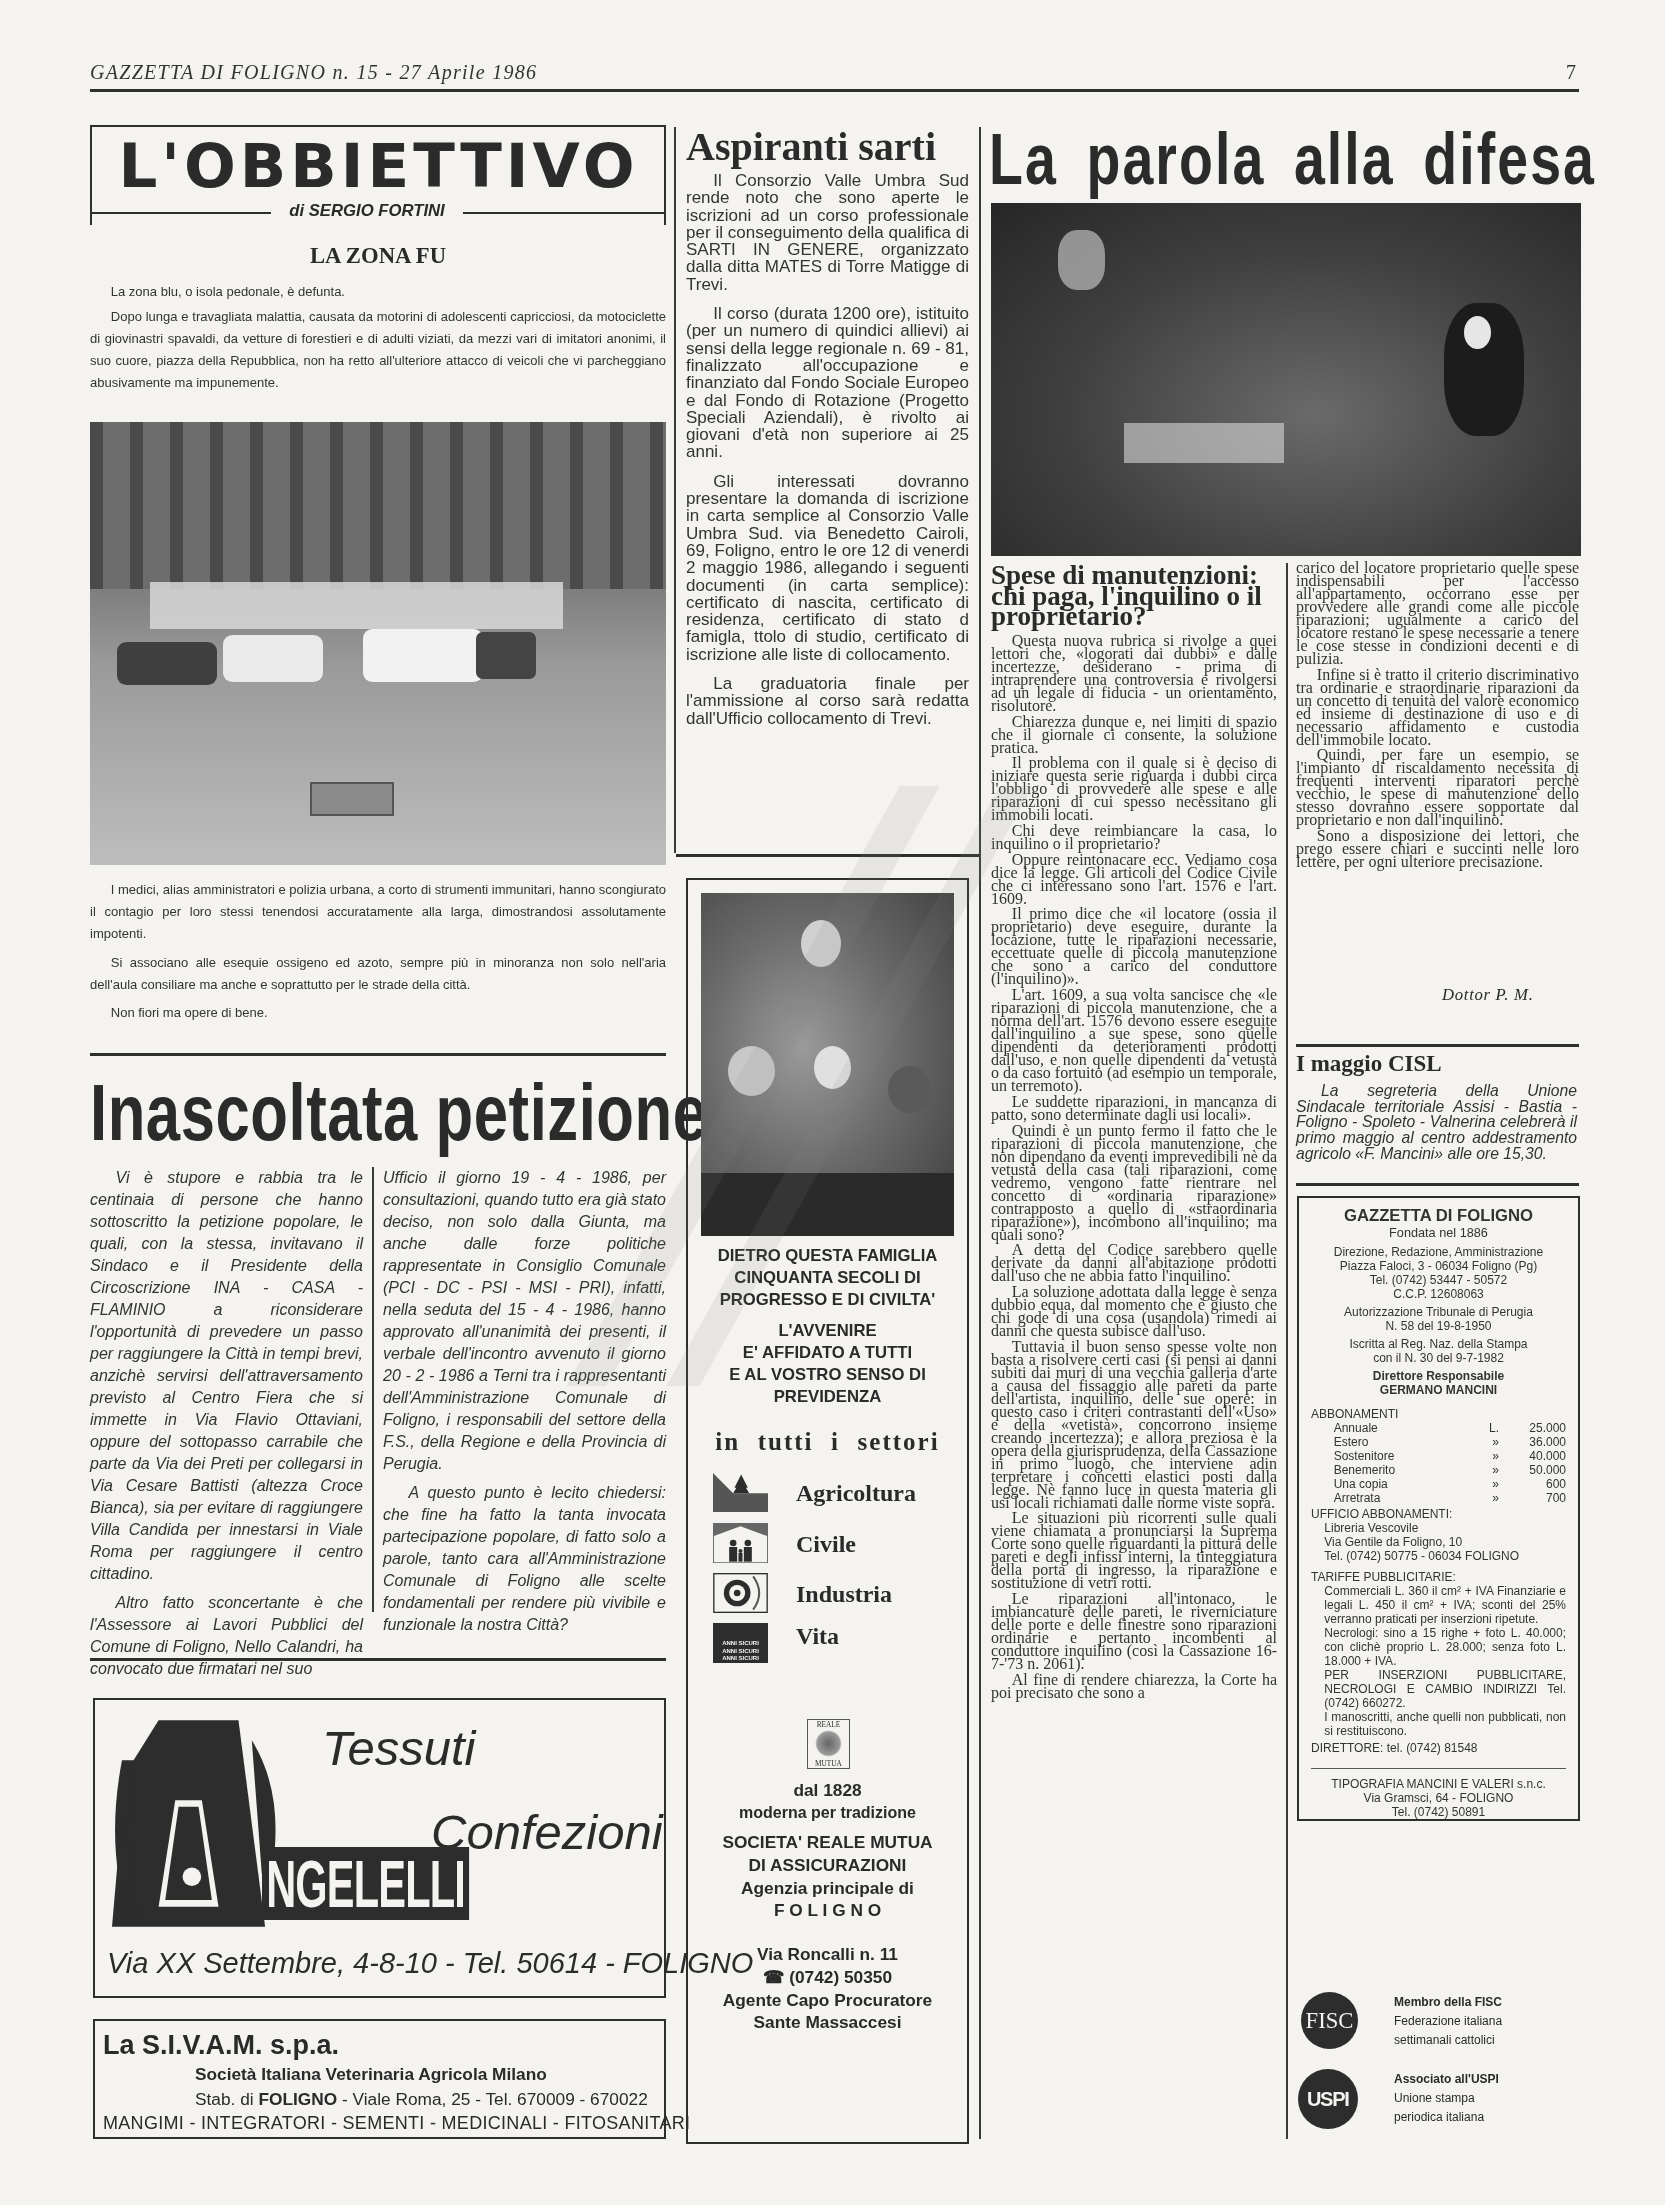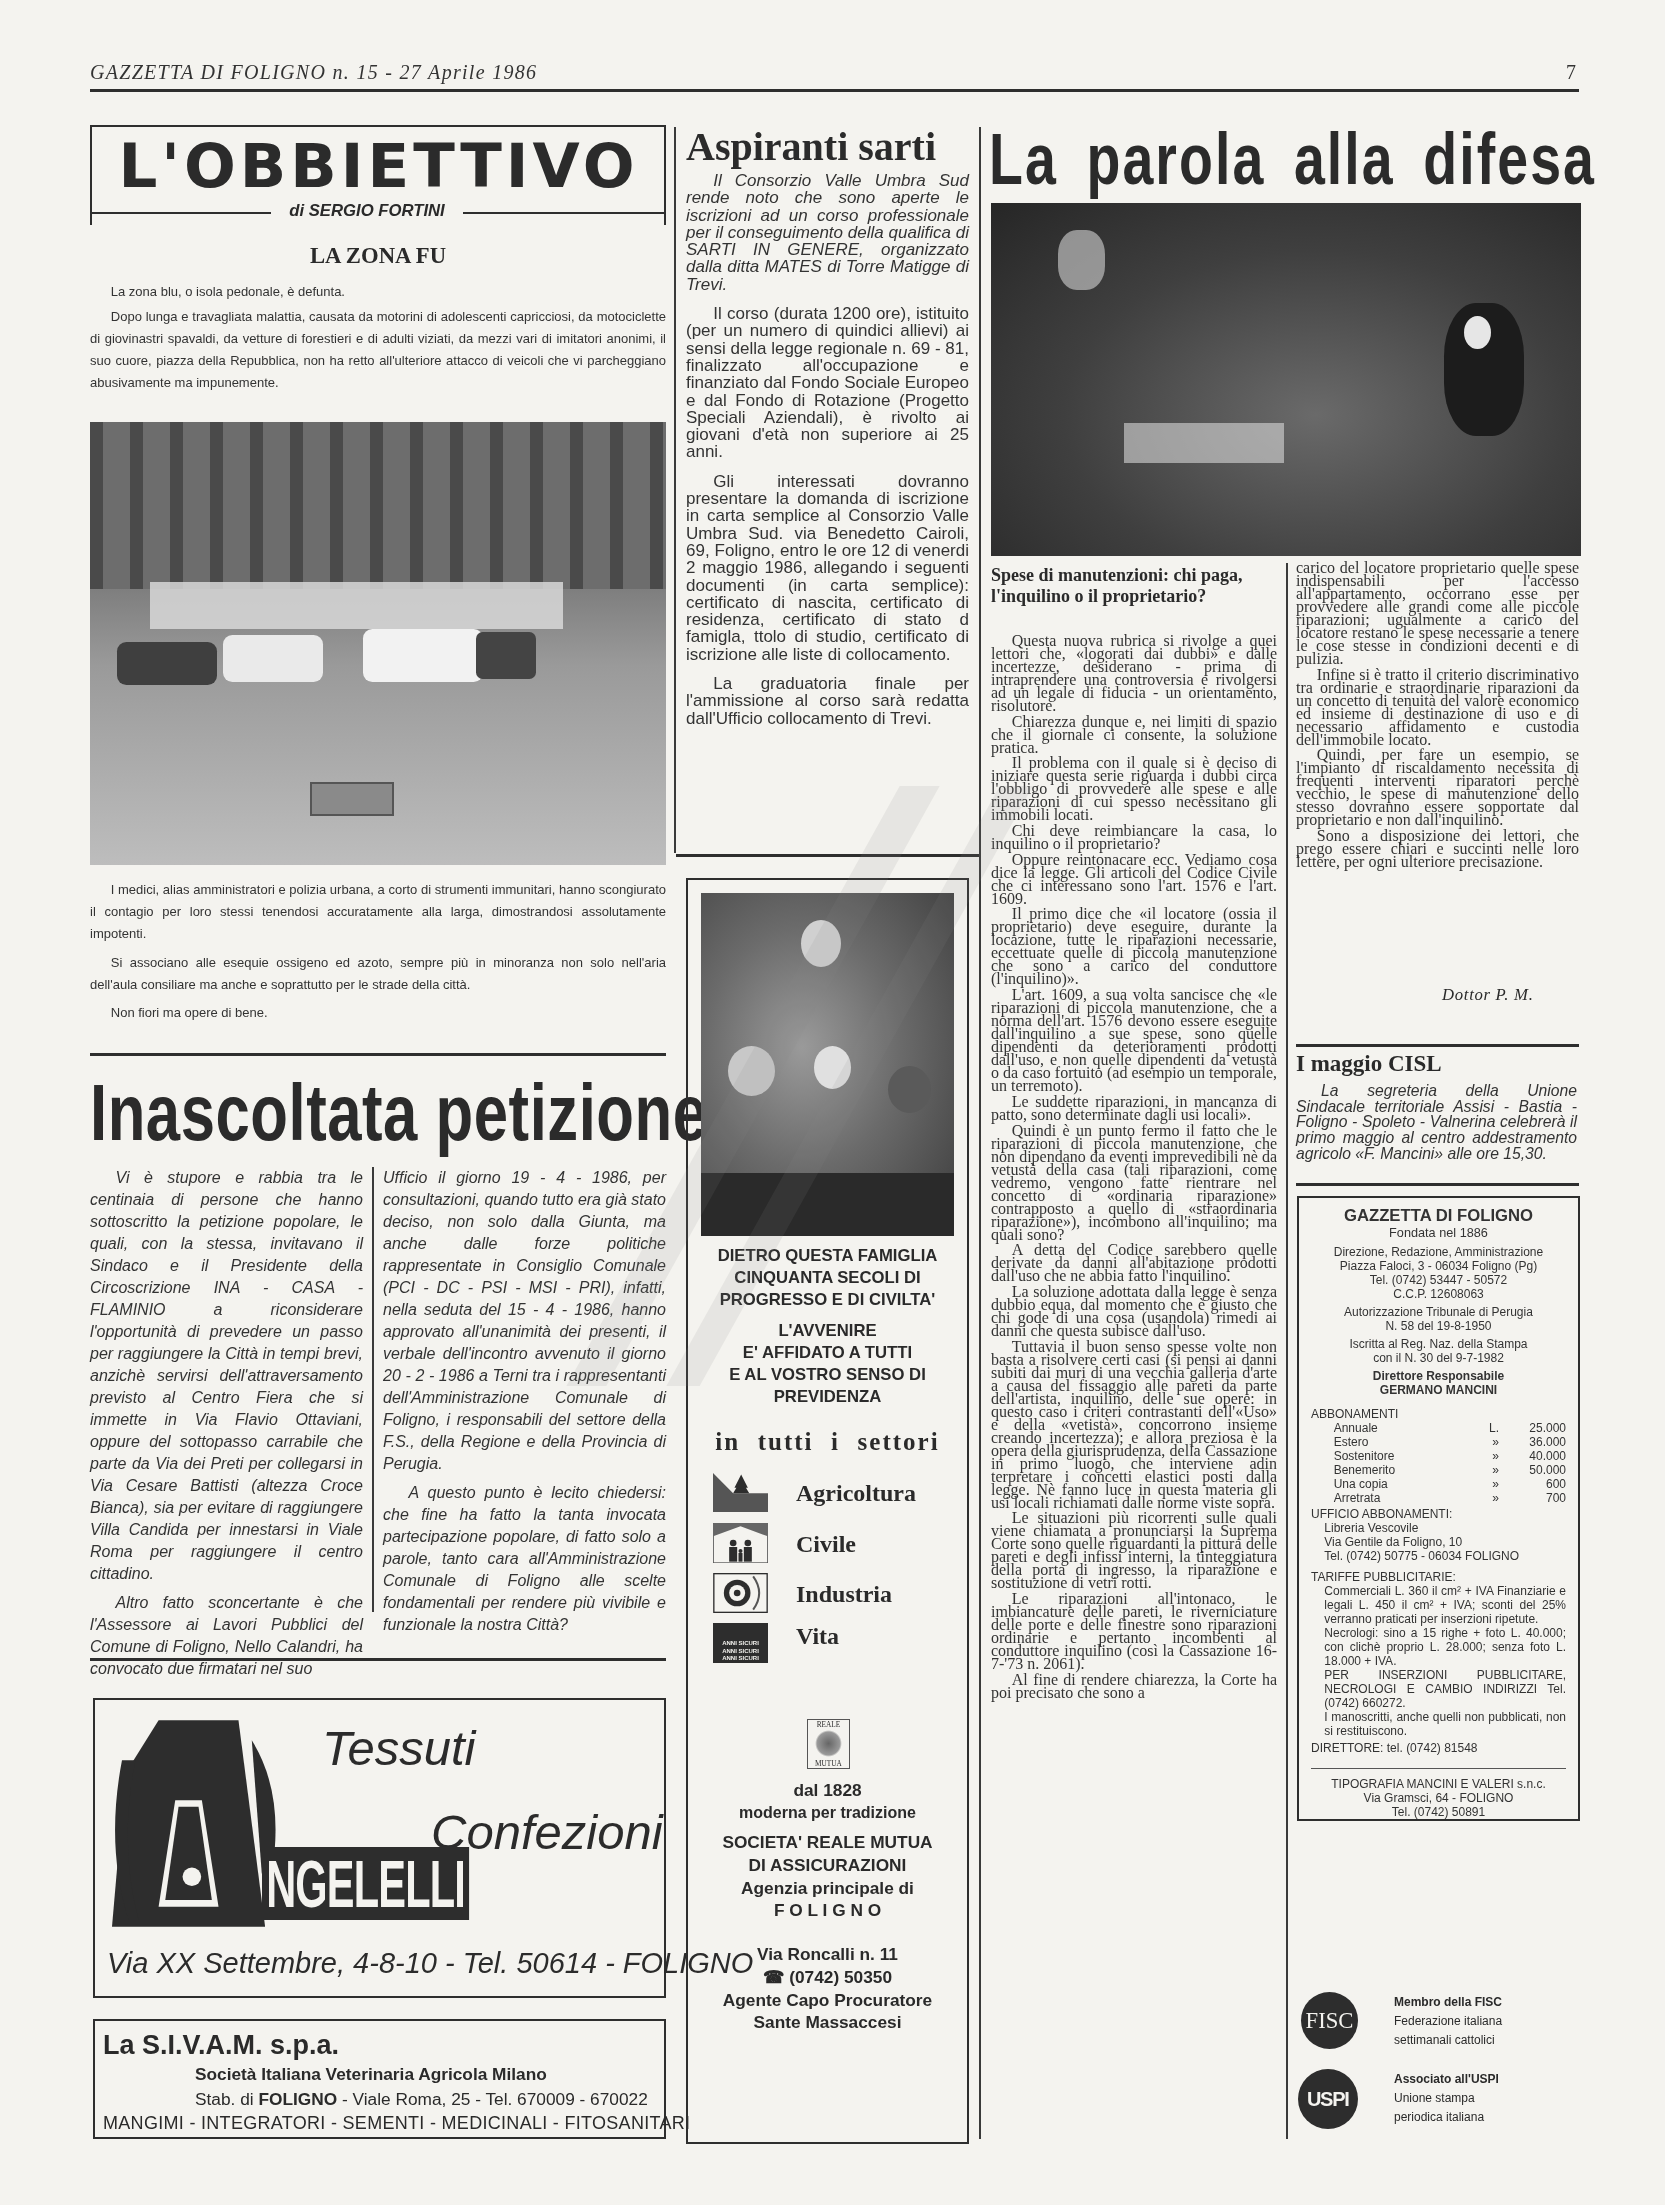--- a/index.html
+++ b/index.html
@@ -94,21 +94,21 @@
     <span>Stab. di</span>
     <b>FOLIGNO</b>
     <span>- Viale Roma, 25 - Tel. 670009 - 670022</span>
   </div>
   <div class="abs sans" style="left:8px; top:92px; font-size:18px; white-space:nowrap; letter-spacing:0.3px;">MANGIMI - INTEGRATORI - SEMENTI - MEDICINALI - FITOSANITARI</div>
 </div>
 
 <div class="vrule" style="left:674px; top:127px; height:726px;"></div>
 <div class="abs serif" style="left:686px; top:123px; font-weight:bold; font-size:40px; color:#2b2b2b;">Aspiranti sarti</div>
 <div class="abs body-sans" style="left:686px; top:172px; width:283px; font-size:17px; line-height:17.3px;">
-  <p style="margin-bottom:12px;font-style:italic;">Il Consorzio Valle Umbra Sud rende noto che sono aperte le iscrizioni ad un corso professionale per il conseguimento della qualifica di SARTI IN GENERE, organizzato dalla ditta MATES di Torre Matigge di Trevi.</p>
+  <p style="margin-bottom:12px;">Il Consorzio Valle Umbra Sud rende noto che sono aperte le iscrizioni ad un corso professionale per il conseguimento della qualifica di SARTI IN GENERE, organizzato dalla ditta MATES di Torre Matigge di Trevi.</p>
   <p style="margin-bottom:12px;">Il corso (durata 1200 ore), istituito (per un numero di quindici allievi) ai sensi della legge regionale n. 69 - 81, finalizzato all'occupazione e finanziato dal Fondo Sociale Europeo e dal Fondo di Rotazione (Progetto Speciali Aziendali), è rivolto ai giovani d'età non superiore ai 25 anni.</p>
   <p style="margin-bottom:12px;">Gli interessati dovranno presentare la domanda di iscrizione in carta semplice al Consorzio Valle Umbra Sud. via Benedetto Cairoli, 69, Foligno, entro le ore 12 di venerdi 2 maggio 1986, allegando i seguenti documenti (in carta semplice): certificato di nascita, certificato di residenza, certificato di stato d famigla, ttolo di studio, certificato di iscrizione alle liste di collocamento.</p>
   <p>La graduatoria finale per l'ammissione al corso sarà redatta dall'Ufficio collocamento di Trevi.</p>
 </div>
 <div class="vrule" style="left:979px; top:127px; height:2012px;"></div>
 <div class="rule" style="left:676px; top:854px; width:303px; height:2.7px;"></div>
 
 <div class="box" style="left:686px; top:878px; width:283px; height:1266px; border-width:2px;">
   <div class="photo" style="left:13.3px; top:13.3px; width:253px; height:343px; background:radial-gradient(ellipse at 40% 45%,#9a9a9a 0%,#6b6b6b 45%,#3b3b3b 100%);">
     <div class="abs" style="left:100px; top:27px; width:40px; height:47px; background:#d0d0d0; border-radius:50%;"></div>
@@ -193,21 +193,21 @@
 </div>
 
 <div class="abs" style="left:989px; top:117px; font-family:'Liberation Sans', sans-serif; font-weight:bold; font-size:73px; line-height:83px; letter-spacing:2.7px; word-spacing:14.7px; transform:scaleX(0.76); transform-origin:left top; white-space:nowrap; color:#2b2b2b;">La parola alla difesa</div>
 <div class="photo" style="left:991px; top:203px; width:590px; height:353px; background:radial-gradient(ellipse at 55% 60%,#6a6a6a 0%,#3f3f3f 55%,#262626 100%);">
   <div class="abs" style="left:67px; top:27px; width:47px; height:60px; background:#bdbdbd; border-radius:40%; opacity:0.7;"></div>
   <div class="abs" style="left:133px; top:220px; width:160px; height:40px; background:#d8d8d8; opacity:0.6;"></div>
   <div class="abs" style="left:453px; top:100px; width:80px; height:133px; background:#1c1c1c; border-radius:40%;"></div>
   <div class="abs" style="left:473px; top:113px; width:27px; height:33px; background:#e6e6e6; border-radius:50%;"></div>
 </div>
 
-<div class="abs serif" style="left:991px; top:565px; width:286px; font-weight:bold; font-size:18px; line-height:20.7px;">Spese di manutenzioni: chi paga, l'inquilino o il proprietario?</div>
+<div class="abs serif" style="left:991px; top:565px; width:286px; font-weight:bold; font-size:27px; line-height:20.7px;">Spese di manutenzioni: chi paga, l'inquilino o il proprietario?</div>
 <div class="abs body-serif" style="left:991px; top:634px; width:286px; font-size:16px; line-height:13px;">
   <p>Questa nuova rubrica si rivolge a quei lettori che, «logorati dai dubbi» e dalle incertezze, desiderano - prima di intraprendere una controversia e rivolgersi ad un legale di fiducia - un orientamento, risolutore.</p>
   <p>Chiarezza dunque e, nei limiti di spazio che il giornale ci consente, la soluzione pratica.</p>
   <p>Il problema con il quale si è deciso di iniziare questa serie riguarda i dubbi circa l'obbligo di provvedere alle spese e alle riparazioni di cui spesso necessitano gli immobili locati.</p>
   <p>Chi deve reimbiancare la casa, lo inquilino o il proprietario?</p>
   <p>Oppure reintonacare ecc. Vediamo cosa dice la legge. Gli articoli del Codice Civile che ci interessano sono l'art. 1576 e l'art. 1609.</p>
   <p>Il primo dice che «il locatore (ossia il proprietario) deve eseguire, durante la locazione, tutte le riparazioni necessarie, eccettuate quelle di piccola manutenzione che sono a carico del conduttore (l'inquilino)».</p>
   <p>L'art. 1609, a sua volta sancisce che «le riparazioni di piccola manutenzione, che a norma dell'art. 1576 devono essere eseguite dall'inquilino a sue spese, sono quelle dipendenti da deterioramenti prodotti dall'uso, e non quelle dipendenti da vetustà o da caso fortuito (ad esempio un temporale, un terremoto).</p>
   <p>Le suddette riparazioni, in mancanza di patto, sono determinate dagli usi locali».</p>
   <p>Quindi è un punto fermo il fatto che le riparazioni di piccola manutenzione, che non dipendano da eventi imprevedibili nè da vetustà della casa (tali riparazioni, come vedremo, vengono fatte rientrare nel concetto di «ordinaria riparazione» contrapposto a quello di «straordinaria riparazione»), incombono all'inquilino; ma quali sono?</p>

